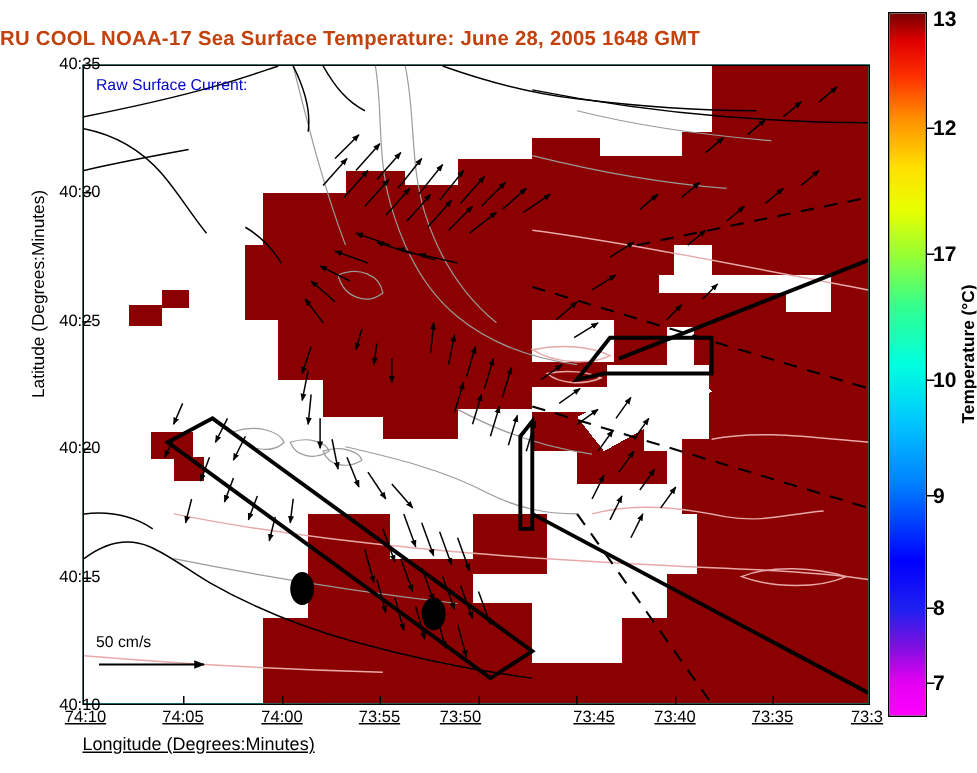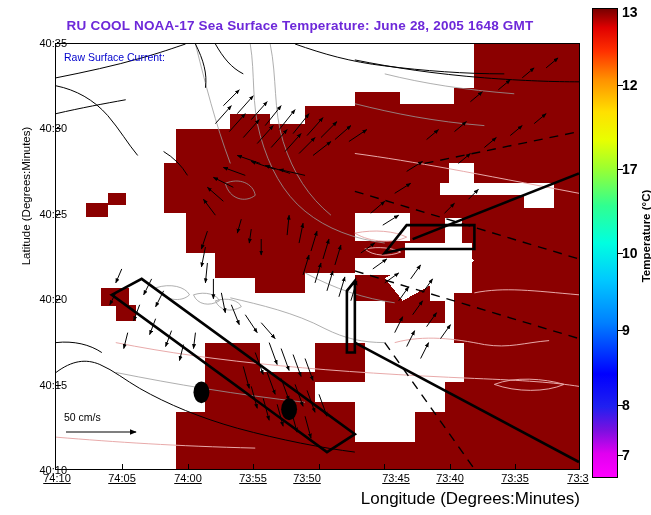--- a/index.html
+++ b/index.html
@@ -2,49 +2,49 @@
 <html><head>
 <meta charset="utf-8">
 <style>
   html,body{margin:0;padding:0;background:#ffffff;}
   body{width:651px;height:515px;position:relative;overflow:hidden;
        font-family:"Liberation Sans","DejaVu Sans",sans-serif;}
 
   #root{position:absolute;left:0;top:0;width:651px;height:515px;background:#fff;}
 
   
-  #title{position:absolute;left:0;top:18px;width:600px;text-align:center;
-         font-size:13.5px;font-weight:bold;color:#6d28d9;letter-spacing:.2px;
+  #title{position:absolute;left:0;top:18px;width:600px;text-align:left;
+         font-size:13.5px;font-weight:bold;color:#c2410c;letter-spacing:.2px;
          white-space:nowrap;}
 
   
   #plot{position:absolute;left:55px;top:43px;width:525px;height:427px;
         border:1.5px solid #000;box-sizing:border-box;background:#14b8a6;
         overflow:hidden;}
   #plotsvg{position:absolute;left:0;top:0;width:100%;height:100%;}
 
   
   #annot{position:absolute;left:8px;top:6px;color:#0000cc;font-size:10.5px;
          line-height:15px;white-space:nowrap;}
 
   
-  #scalebar{position:absolute;left:8px;bottom:26px;width:110px;margin-top:24px;}
+  #scalebar{position:absolute;left:8px;bottom:14px;width:110px;margin-top:24px;}
   #scalelabel{font-size:10.5px;color:#000;margin-bottom:2px;}
 
   
   .ytick{position:absolute;right:584px;width:52px;text-align:right;
          font-size:11px;color:#000;transform:translateY(-50%);white-space:nowrap;}
   .xtick{position:absolute;top:472px;font-size:11px;color:#000;
          transform:translateX(-50%);white-space:nowrap;text-decoration:underline;}
   .tickmark{position:absolute;background:#000;}
 
   #ylabel{position:absolute;left:-84px;top:190px;width:220px;text-align:center;
           font-size:11.5px;color:#000;transform:rotate(-90deg);white-space:nowrap;}
-  #xlabel{position:absolute;left:55px;top:489px;width:525px;text-align:right;
-          font-size:17px;color:#000;white-space:nowrap;}
+  #xlabel{position:absolute;left:55px;top:489px;width:525px;text-align:left;
+          font-size:12px;color:#000;white-space:nowrap;text-decoration:underline;}
 
   
   #cbar{position:absolute;left:592px;top:8px;width:26px;height:470px;
         border:1px solid #000;box-sizing:border-box;}
   #cbargrad{position:absolute;left:0;top:0;width:100%;height:100%;}
   .cbtick{position:absolute;left:622px;font-size:14px;font-weight:bold;color:#000;
           transform:translateY(-50%);white-space:nowrap;}
   .cbmark{position:absolute;left:618px;width:5px;height:1px;background:#000;}
   #cblabel{position:absolute;left:566px;top:230px;width:160px;text-align:center;
            font-size:11.5px;font-weight:bold;color:#000;

